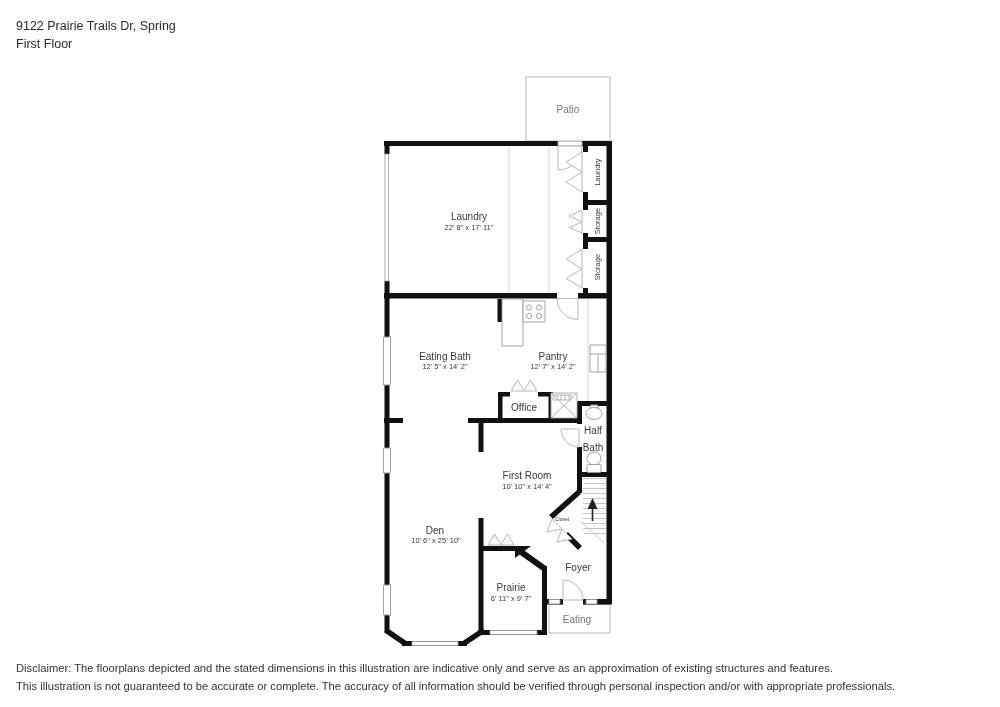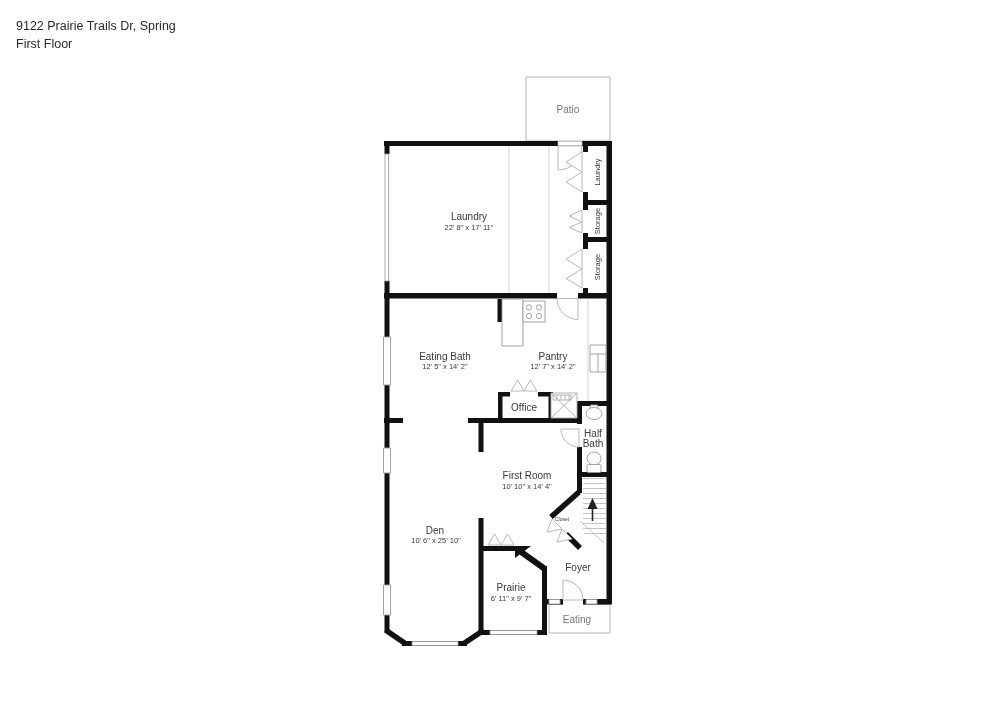--- a/index.html
+++ b/index.html
@@ -6,21 +6,21 @@
   #page{position:relative;width:1000px;height:707px;background:#fff;overflow:hidden;
         font-family:"Liberation Sans",sans-serif;text-decoration:underline;}
   #plan-svg{position:absolute;left:0;top:0;}
   .hdr{position:absolute;left:16px;font-size:12.5px;color:#2b2b2b;white-space:nowrap;}
   .disc{position:absolute;left:16px;font-size:11.2px;color:#333;white-space:nowrap;}
   .lbl{position:absolute;transform:translate(-50%,-50%);font-size:10px;color:#3a3a3a;
        white-space:nowrap;text-align:center;line-height:9px;}
   .dim{font-size:7.5px;color:#3a3a3a;}
   .vert{transform:translate(-50%,-50%) rotate(-90deg);}
   .tiny{font-size:5px;}
-  .wrap{white-space:normal;width:30px;line-height:10px;}
+  .wrap{white-space:normal;width:30px;line-height:17px;}
   svg *{vector-effect:non-scaling-stroke;}
 </style>
 </head>
 <body>
 
 <div id="page">
 
   <div class="hdr" style="top:19px">9122 Prairie Trails Dr, Spring</div>
   <div class="hdr" style="top:37px">First Floor</div>
 
@@ -208,14 +208,16 @@
 
   <div class="lbl" style="left:435px;top:530px">Den</div>
   <div class="lbl dim" style="left:436px;top:540px">10' 6" x 25' 10"</div>
 
   <div class="lbl" style="left:511px;top:586.5px">Prairie</div>
   <div class="lbl dim" style="left:511px;top:597.5px">6' 11" x 9' 7"</div>
 
   <div class="lbl" style="left:578px;top:567px">Foyer</div>
   <div class="lbl" style="left:577px;top:618.5px;color:#777">Eating</div>
 
+  <div class="disc" style="top:662px">Disclaimer: The floorplans depicted and the stated dimensions in this illustration are indicative only and serve as an approximation of existing structures and features.</div>
+  <div class="disc" style="top:680px">This illustration is not guaranteed to be accurate or complete. The accuracy of all information should be verified through personal inspection and/or with appropriate professionals.</div>
 
 </div>
 
 </body></html>

